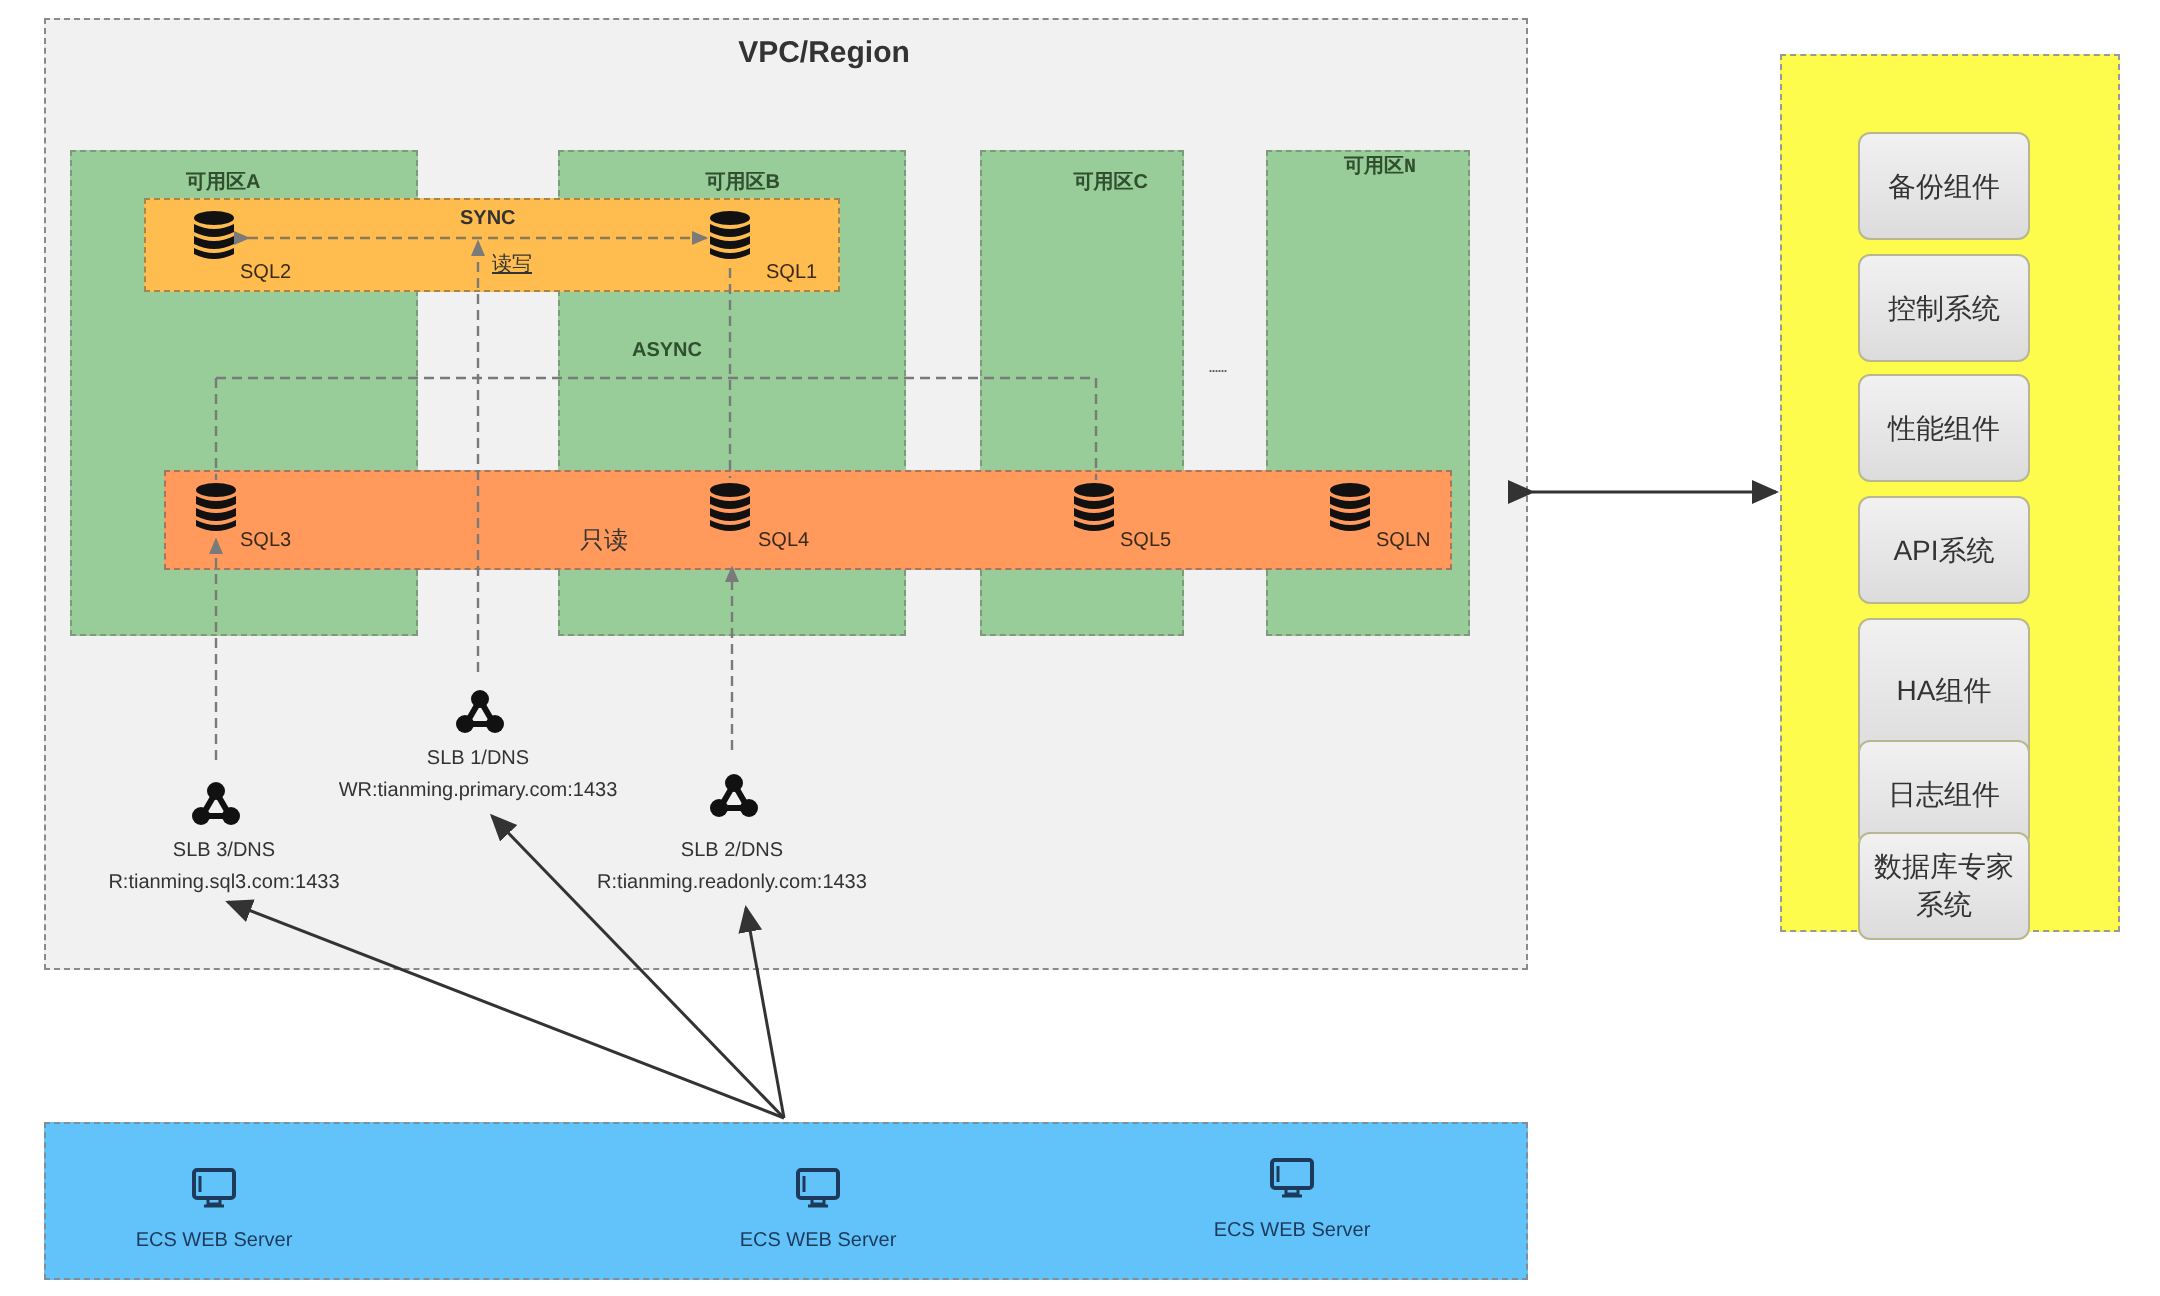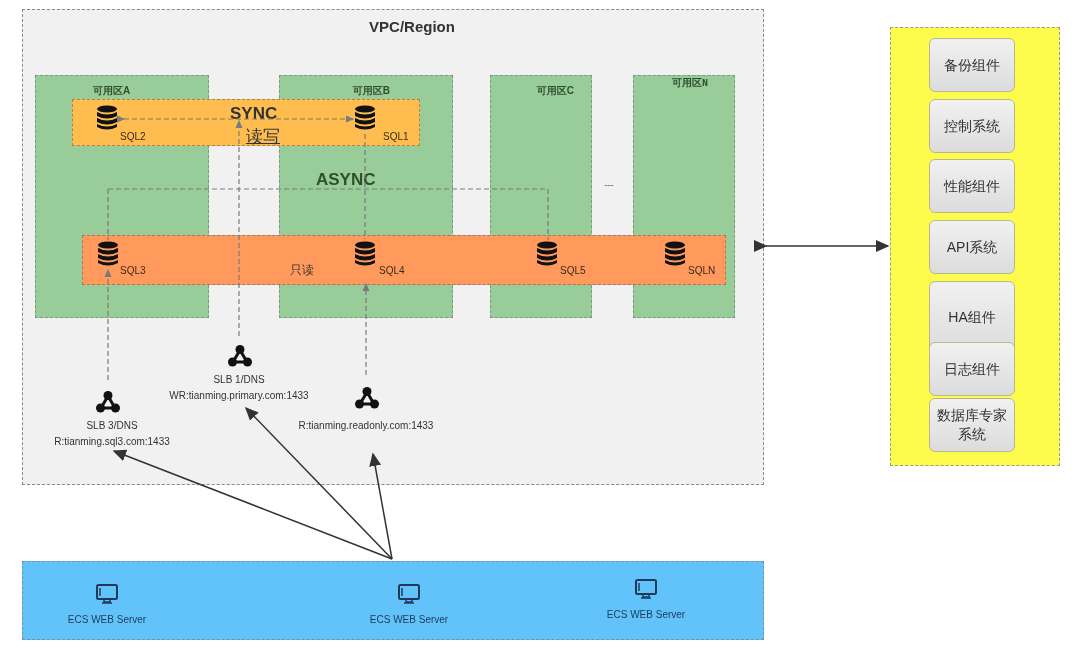--- a/index.html
+++ b/index.html
@@ -5,28 +5,28 @@
   * { box-sizing: border-box; margin: 0; padding: 0; }
   html, body { width: 1080px; height: 648px; background: #ffffff; overflow: hidden; }
   body { position: relative; font-family: "Liberation Sans", "DejaVu Sans", sans-serif; color: #222; }
   .abs { position: absolute; }
   .vpc { left: 22px; top: 9px; width: 742px; height: 476px; background: #f1f1f1; border: 1.5px dashed #8a8a8a; }
   .vpc-title { left: 22px; top: 18px; width: 750px; text-align: center; font-weight: bold; font-size: 15px; color: #333; padding-left: 30px; }
   .zone { background: #98cc98; border: 1.5px dashed #7c9a7c; }
   .zone-label { font-size: 10px; font-weight: bold; color: #2f4f2f; text-align: right; }
   .sync-band { left: 72px; top: 99px; width: 348px; height: 47px; background: #ffbd4f; border: 1.5px dashed #a08850; }
   .ro-band { left: 82px; top: 235px; width: 644px; height: 50px; background: #ff9a5c; border: 1.5px dashed #9a7a66; }
-  .band-text { font-size: 17px; font-weight: bold; color: #333; }
+  .band-text { font-size: 10px; font-weight: bold; color: #333; }
   .sql-label { font-size: 10px; color: #3a2a1a; }
   .db-icon { width: 22px; height: 26px; }
   .slb-icon { width: 26px; height: 24px; }
   .slb-text { font-size: 10px; color: #333; text-align: center; line-height: 16px; white-space: nowrap; }
   .side-panel { left: 890px; top: 27px; width: 170px; height: 439px; background: #fdfc4d; border: 1.5px dashed #999; }
   .side-item { left: 929px; width: 86px; background: linear-gradient(#f1f1f1, #dcdcdc); border: 1px solid #b9b790; border-radius: 6px;
-    display: flex; align-items: center; justify-content: center; text-align: center; font-size: 14px; color: #333; line-height: 19px; padding: 0 3px; }
+    display: flex; align-items: center; justify-content: center; text-align: center; font-size: 14px; color: #333; line-height: 19px; padding: 0 3px; margin-top: 28px; }
   .ecs-band { left: 22px; top: 561px; width: 742px; height: 79px; background: #62c3fb; border: 1.5px dashed #7f8f9a; }
   .ecs-item { width: 140px; text-align: center; }
   .ecs-label { font-size: 10px; color: #1e3a5a; margin-top: 4px; }
   svg.overlay { position: absolute; left: 0; top: 0; width: 1080px; height: 648px; pointer-events: none; }
 </style>
 </head>
 <body>
 
 <div class="abs vpc"></div>
 <div class="abs vpc-title">VPC/Region</div>
@@ -147,20 +147,21 @@
 
 <svg class="abs slb-icon" style="left:354px;top:386px;" viewBox="0 0 26 24">
   <line x1="13" y1="6" x2="6" y2="18" stroke="#111" stroke-width="3"></line>
   <line x1="13" y1="6" x2="20" y2="18" stroke="#111" stroke-width="3"></line>
   <line x1="6" y1="18" x2="20" y2="18" stroke="#111" stroke-width="3"></line>
   <circle cx="13" cy="5.5" r="4.5" fill="#111"></circle>
   <circle cx="5.5" cy="18" r="4.5" fill="#111"></circle>
   <circle cx="20.5" cy="18" r="4.5" fill="#111"></circle>
 </svg>
 <div class="abs slb-text" style="left:266px;top:418px;width:200px;">
+  <div>SLB 2/DNS</div>
   <div>R:tianming.readonly.com:1433</div>
 </div>
 
 <svg class="abs slb-icon" style="left:95px;top:390px;" viewBox="0 0 26 24">
   <line x1="13" y1="6" x2="6" y2="18" stroke="#111" stroke-width="3"></line>
   <line x1="13" y1="6" x2="20" y2="18" stroke="#111" stroke-width="3"></line>
   <line x1="6" y1="18" x2="20" y2="18" stroke="#111" stroke-width="3"></line>
   <circle cx="13" cy="5.5" r="4.5" fill="#111"></circle>
   <circle cx="5.5" cy="18" r="4.5" fill="#111"></circle>
   <circle cx="20.5" cy="18" r="4.5" fill="#111"></circle>
@@ -170,21 +171,21 @@
   <div>R:tianming.sql3.com:1433</div>
 </div>
 
 <div class="abs side-panel"></div>
 <div class="abs side-item" style="top:38px;height:54px;">备份组件</div>
 <div class="abs side-item" style="top:99px;height:54px;">控制系统</div>
 <div class="abs side-item" style="top:159px;height:54px;">性能组件</div>
 <div class="abs side-item" style="top:220px;height:54px;">API系统</div>
 <div class="abs side-item" style="top:281px;height:72px;">HA组件</div>
 <div class="abs side-item" style="top:342px;height:54px;">日志组件</div>
-<div class="abs side-item" style="top:398px;height:54px;">数据库专家系统</div>
+<div class="abs side-item" style="top:388px;height:54px;">数据库专家系统</div>
 
 <div class="abs ecs-band"></div>
 
 <div class="abs ecs-item" style="left:37px;top:584px;">
   <svg width="24" height="22" viewBox="0 0 24 22">
     <rect x="2" y="1" width="20" height="14" rx="1.5" fill="none" stroke="#1e3a5a" stroke-width="2"></rect>
     <line x1="5" y1="4" x2="5" y2="12" stroke="#1e3a5a" stroke-width="1.5"></line>
     <rect x="9" y="15" width="6" height="3" fill="none" stroke="#1e3a5a" stroke-width="1.5"></rect>
     <line x1="7" y1="19" x2="17" y2="19" stroke="#1e3a5a" stroke-width="1.5"></line>
   </svg>

